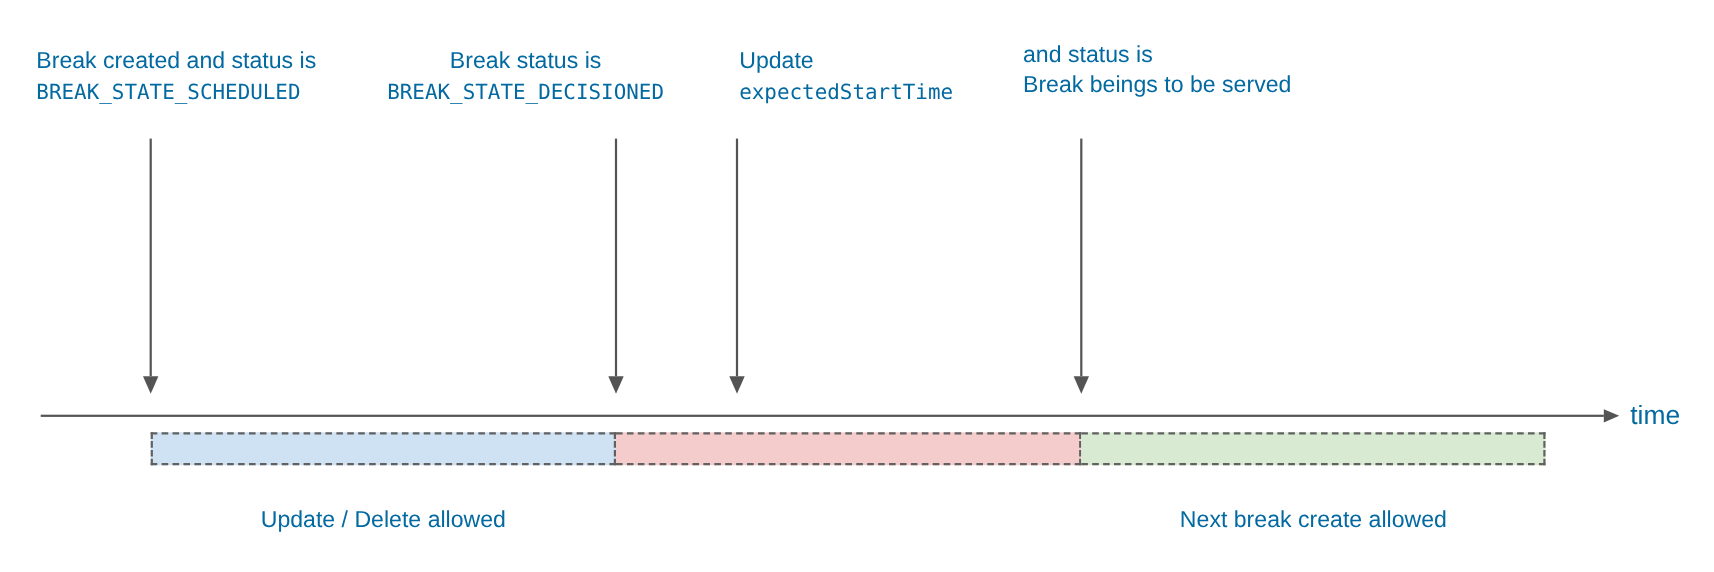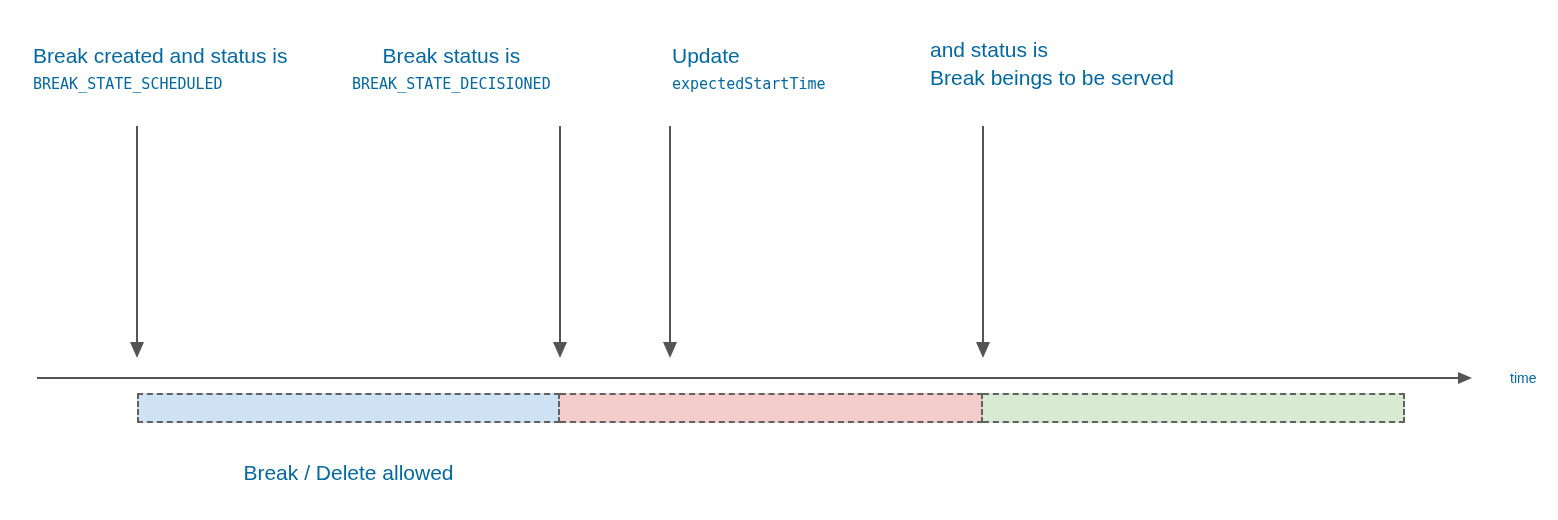--- a/index.html
+++ b/index.html
@@ -19,21 +19,21 @@
 
   
   .annotation {
     position: absolute;
     font-size: 21px;
     line-height: 28px;
     white-space: nowrap;
   }
   .ann-code {
     font-family: "DejaVu Sans Mono", monospace;
-    font-size: 15px;
+    font-size: 19px;
     line-height: 28px;
   }
   .ann-1 { left: 33px;  top: 42px; }
   .ann-2 { left: 352px; top: 42px; text-align: center; }
   .ann-3 { left: 672px; top: 42px; }
   .ann-4 { left: 930px; top: 36px; }
 
   
   .arrow {
     position: absolute;
@@ -80,23 +80,22 @@
     width: 0;
     height: 0;
     border-top: 6px solid transparent;
     border-bottom: 6px solid transparent;
     border-left: 14px solid #545454;
   }
   .axis-label {
     position: absolute;
     left: 1482px;
     top: 366px;
-    font-size: 14px;
+    font-size: 24px;
     line-height: 24px;
-    margin-left: 28px;
   }
 
   
   .segment {
     position: absolute;
     top: 393px;
     height: 30px;
     box-sizing: border-box;
     border: 2px dashed #616161;
   }
@@ -160,15 +159,16 @@
   </div>
 
   <div class="axis-line"></div>
   <div class="axis-head"></div>
   <div class="axis-label">time</div>
 
   <div class="segment seg-0" style="background: rgb(207, 226, 243);"></div>
   <div class="segment seg-1" style="background: rgb(244, 204, 204);"></div>
   <div class="segment seg-2" style="background: rgb(217, 234, 211);"></div>
 
-  <div class="seg-label seg-label-0">Break / Delete allowed</div>
+  <div class="seg-label seg-label-0">Update / Delete allowed</div>
+  <div class="seg-label seg-label-2">Next break create allowed</div>
 
 </div>
 
 </body></html>

